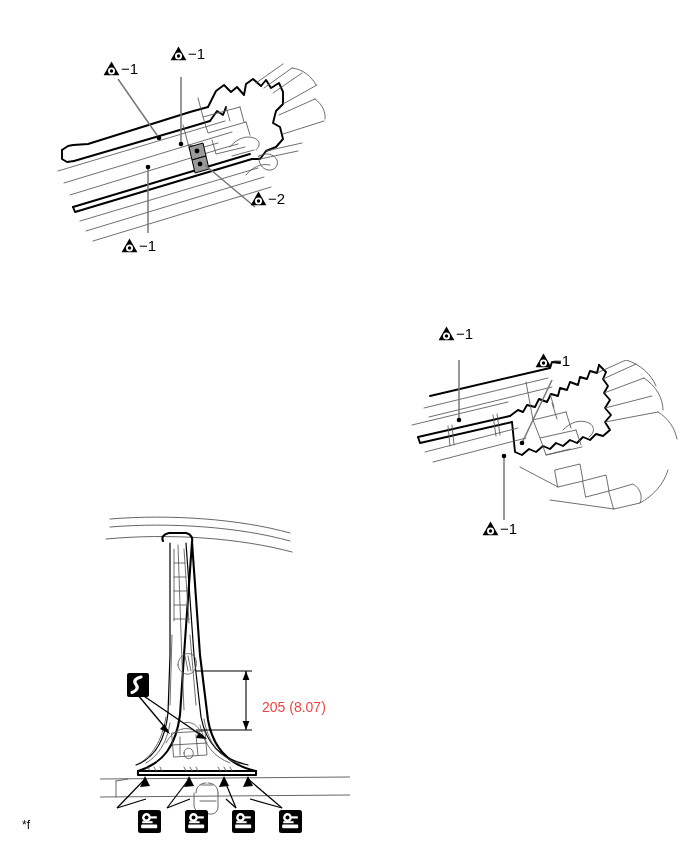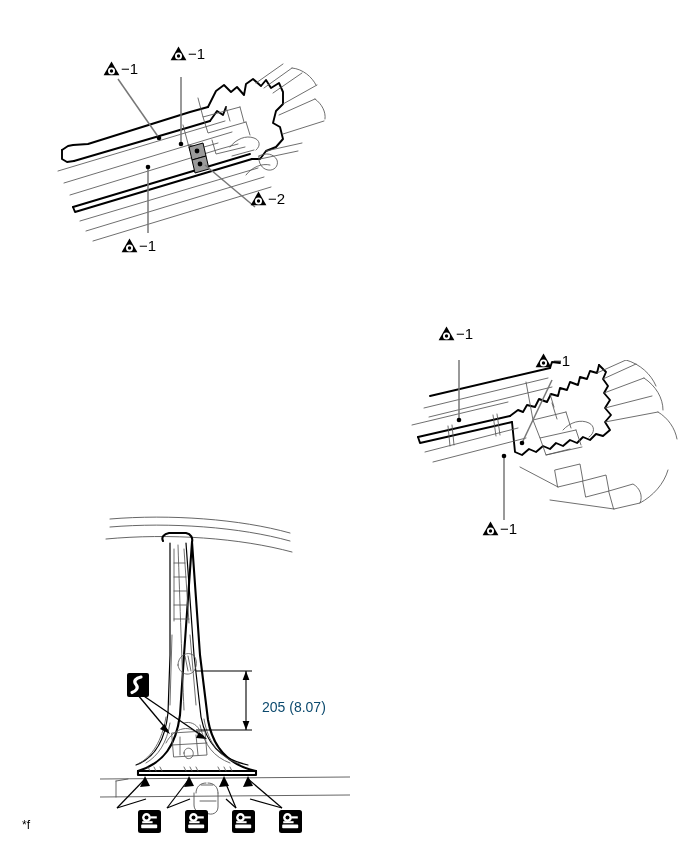--- a/index.html
+++ b/index.html
@@ -62,21 +62,21 @@
     position: absolute;
     width: 23px;
     height: 23px;
   }
 
   
   .dim-text {
     position: absolute;
     font-family: "Liberation Sans", sans-serif;
     font-size: 14px;
-    color: #0c4a6e;
+    color: #ef4444;
     white-space: nowrap;
   }
 
   
   .footnote {
     position: absolute;
     font-family: "Liberation Sans", sans-serif;
     font-size: 12px;
     color: #000;
     white-space: nowrap;

